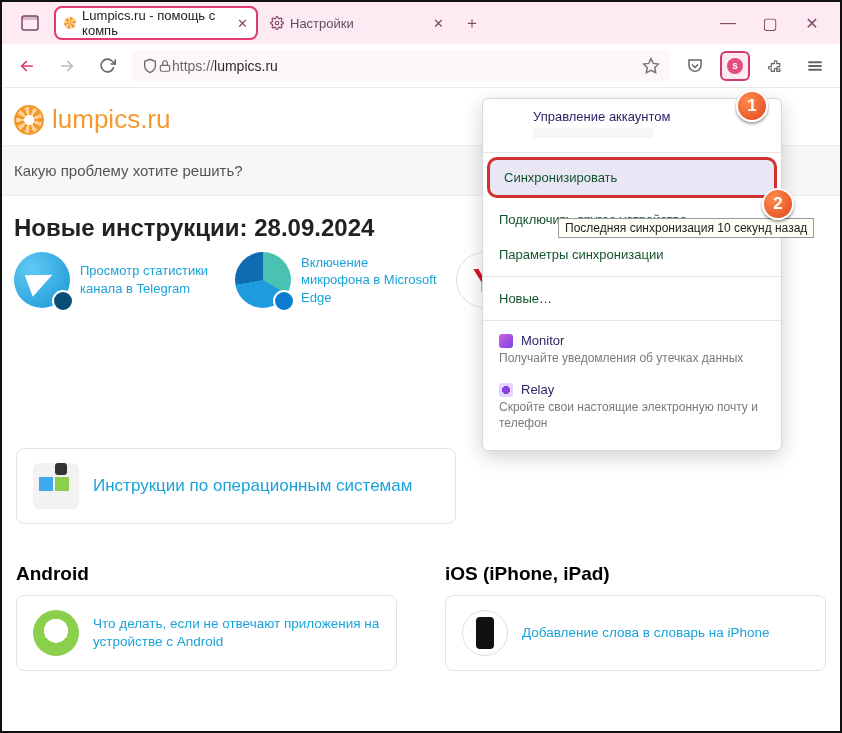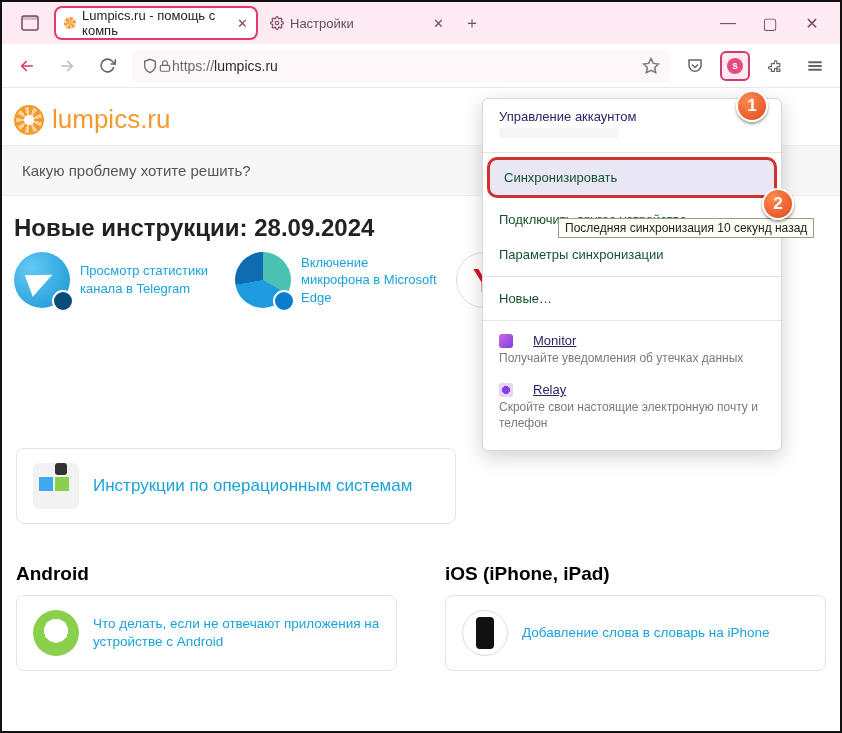--- a/index.html
+++ b/index.html
@@ -94,21 +94,21 @@
   }
   .brand .logo {
     width:30px;height:30px;border-radius:50%;
     background:
       radial-gradient(circle at 50% 50%, #fff 0 5px, transparent 5px),
       repeating-conic-gradient(#f39a2e 0 20deg, #ffd199 20deg 40deg);
     border:2px solid #f39a2e;
   }
   .search-strip{
     background:#f7f7f7;border-top:1px solid #eee;border-bottom:1px solid #eee;
-    padding:16px 20px;font-size:15px;color:#555;
+    padding:16px 12px;font-size:15px;color:#555;
   }
   .section-h{font-size:24px;padding:18px 12px 10px;color:#222;}
   .cards{display:flex;gap:16px;padding:0 12px;}
   .card{display:flex;gap:10px;align-items:center;width:205px;}
   .card .icon{width:56px;height:56px;border-radius:50%;flex-shrink:0;position:relative;}
   .card .txt{font-size:13px;line-height:1.35;color:#1aa3d9;}
   .ic-telegram{background:radial-gradient(circle at 30% 30%, #63c9f5, #1595d3);}
   .ic-telegram::after{content:"";position:absolute;left:14px;top:18px;border-left:26px solid #fff;border-top:9px solid transparent;border-bottom:14px solid transparent;transform:rotate(-20deg);}
   .tg-badge{position:absolute;right:-4px;bottom:-4px;width:22px;height:22px;border-radius:50%;background:#0a4c78;border:2px solid #fff;}
   .ic-edge{background:conic-gradient(#49c2b1 0 120deg,#1f9be0 120deg 260deg,#0f6bb2 260deg 360deg);}
@@ -142,34 +142,34 @@
     top:96px; right:58px;
     width:300px;
     background:#fff;
     border:1px solid #d8d8d8;
     border-radius:6px;
     box-shadow:0 6px 20px rgba(0,0,0,.18);
     font-size:13px;
     color:#26216a;
     padding-bottom:10px;
   }
-  .dd-sec{padding:10px 16px;}
+  .dd-sec{padding:10px 16px;margin-left:34px;}
   .dd-title{font-size:13px;color:#2a2568;}
   .dd-sub{height:10px;margin-top:4px;background:linear-gradient(#ececec,#ececec);border-radius:2px;width:120px;opacity:.5;}
   .dd-item{padding:10px 16px;color:#14532d;cursor:pointer;}
   .dd-item.highlight{
     background:#e9e7f6;
     border:3px solid #d0322f;
     border-radius:10px;
     margin:4px 4px;
     padding:10px 14px;
   }
   .dd-sep{height:1px;background:#e5e5e5;margin:4px 0;}
   .dd-feature{padding:8px 16px;}
-  .dd-feature .fh{display:flex;align-items:center;gap:20px;color:#2a2568;text-decoration:underline;}
+  .dd-feature .fh{display:flex;align-items:center;gap:8px;color:#2a2568;}
   .dd-feature .fd{color:#7a7a7a;font-size:12px;margin-top:2px;line-height:1.35;}
   .ficon{width:14px;height:14px;border-radius:3px;}
   .fi-monitor{background:linear-gradient(135deg,#d065e6,#7a3fe1);}
   .fi-relay{background:radial-gradient(circle,#8a3fe1 40%,transparent 42%),#e2d4ff;}
 
   
   .tooltip{
     position:absolute;
     top:216px; left:556px;
     background:#fffef5;

